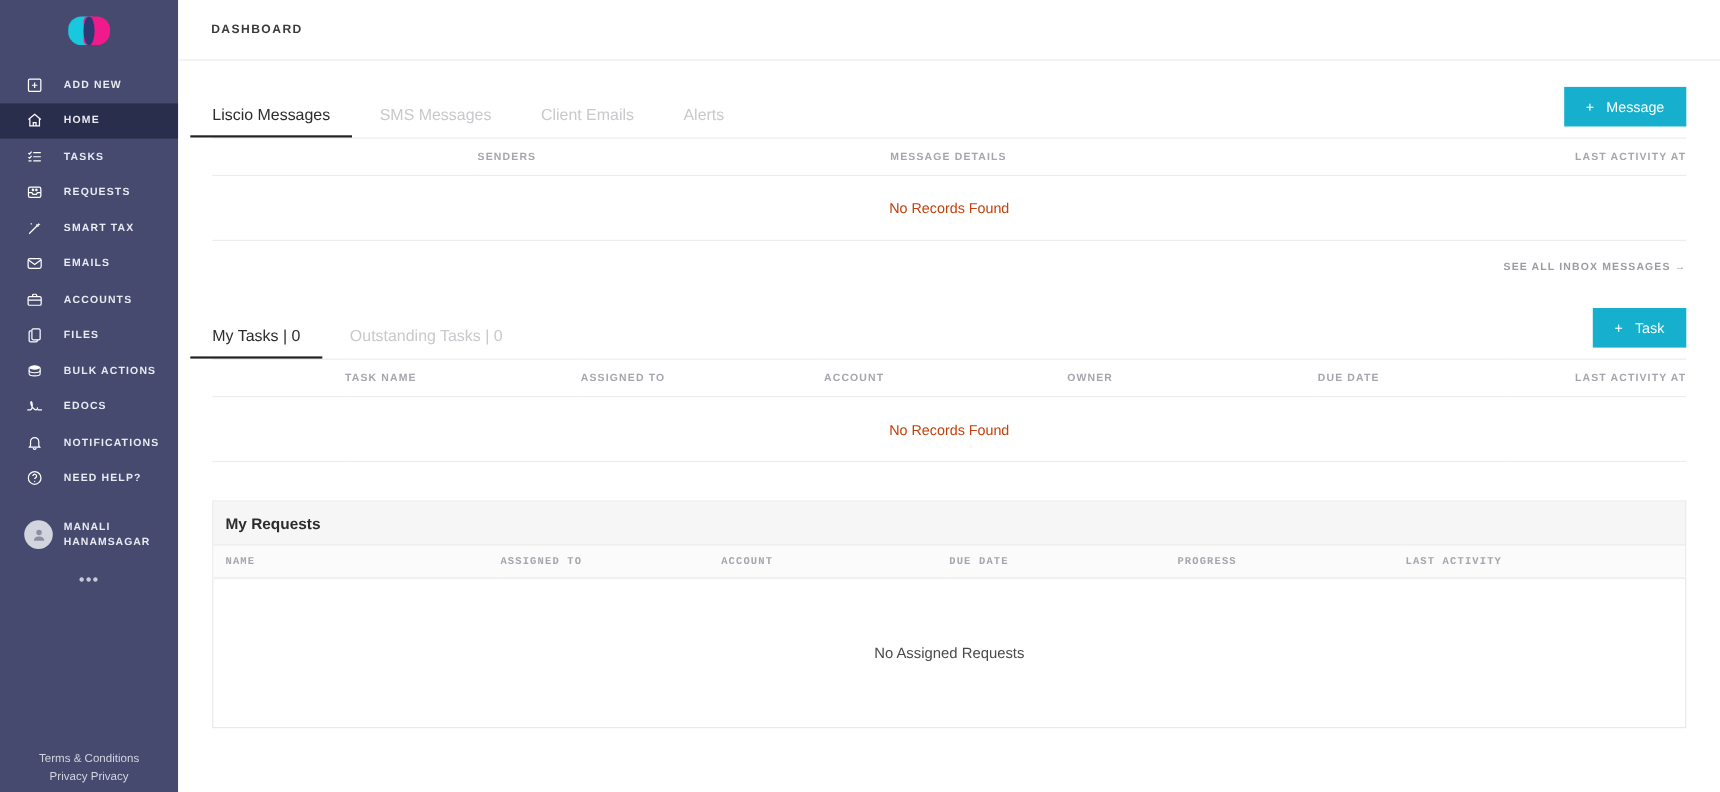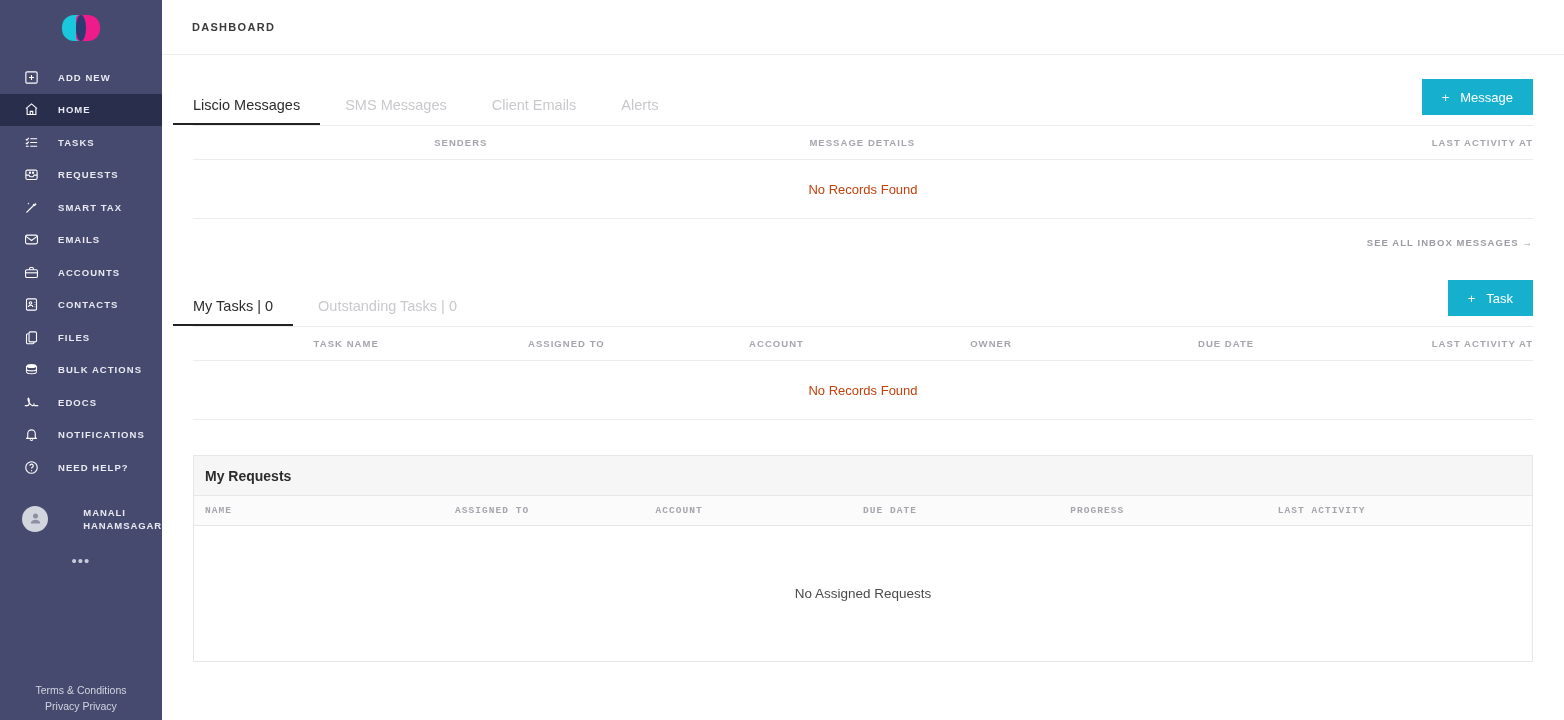--- a/index.html
+++ b/index.html
@@ -55,21 +55,20 @@
   .nav-icon svg { width: 15px; height: 15px; display: block; }
   .nav-label {
     font-size: 9.5px; letter-spacing: 1.05px; font-weight: 700;
     color: #e9eaf2; white-space: nowrap;
   }
 
   .user-block {
     display: flex; align-items: center;
     padding-left: 22px; margin-top: 22px;
     cursor: pointer;
-    justify-content: space-between;
   }
   .avatar {
     width: 26px; height: 26px; border-radius: 50%;
     background: #d3d5de; flex: 0 0 26px;
     margin-right: 10px;
     display: flex; align-items: center; justify-content: center;
   }
   .avatar svg { width: 15px; height: 15px; }
   .user-name {
     font-size: 9.5px; letter-spacing: 0.9px; font-weight: 700;
@@ -273,31 +272,20 @@
         <span class="nav-icon">
           <svg viewBox="0 0 24 24" fill="none" stroke="#fff" stroke-width="1.8">
               <rect x="2.5" y="7.5" width="19" height="12.5" rx="2"></rect>
               <path d="M9 7.5V5.5a1.5 1.5 0 011.5-1.5h3A1.5 1.5 0 0115 5.5v2"></path>
               <path d="M2.5 12.5h19"></path>
             </svg>
         </span>
         <span class="nav-label">ACCOUNTS</span>
       </div>
 
-      <div class="nav-item">
-        <span class="nav-icon">
-          <svg viewBox="0 0 24 24" fill="none" stroke="#fff" stroke-width="1.8">
-              <rect x="4" y="3" width="16" height="18" rx="2"></rect>
-              <circle cx="10.5" cy="9.5" r="2"></circle>
-              <path d="M7 16c0-1.8 1.6-2.8 3.5-2.8S14 14.2 14 16"></path>
-              <path d="M17 8.5h1M17 12h1M17 15.5h1"></path>
-            </svg>
-        </span>
-        <span class="nav-label">CONTACTS</span>
-      </div>
 
       <div class="nav-item">
         <span class="nav-icon">
           <svg viewBox="0 0 24 24" fill="none" stroke="#fff" stroke-width="1.8">
               <rect x="8" y="3" width="12" height="16" rx="2"></rect>
               <path d="M16 19v1a2 2 0 01-2 2H6a2 2 0 01-2-2V8a2 2 0 012-2h1"></path>
             </svg>
         </span>
         <span class="nav-label">FILES</span>
       </div>

